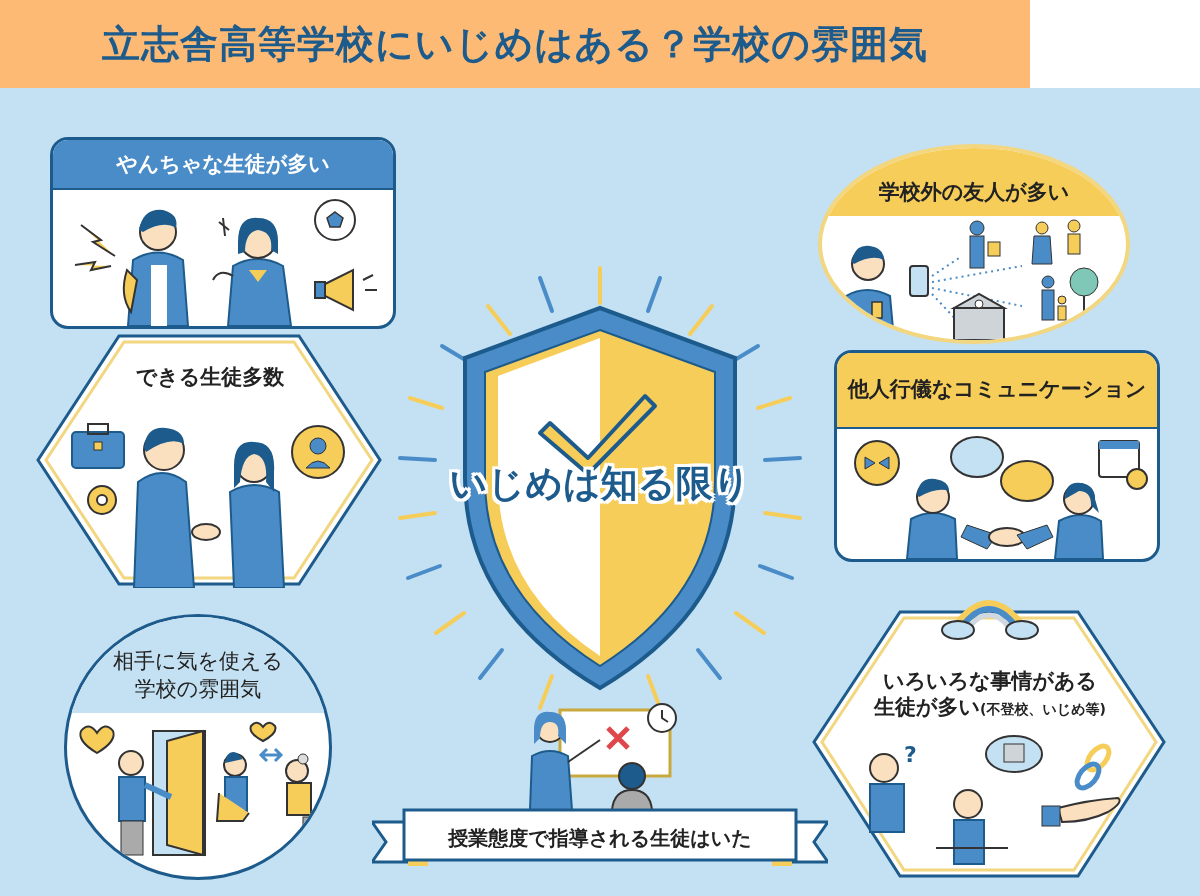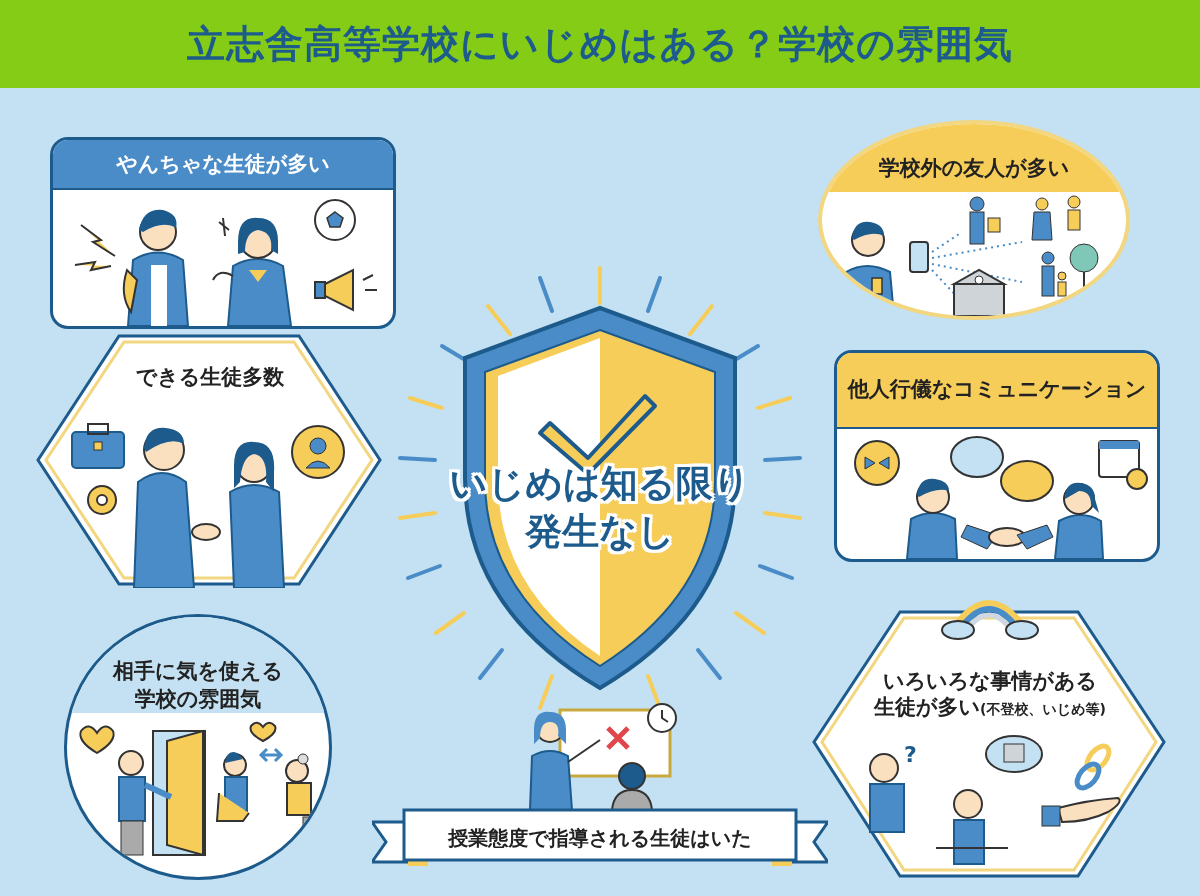--- a/index.html
+++ b/index.html
@@ -3,22 +3,22 @@
 <meta charset="utf-8">
 <style>
   * { box-sizing: border-box; margin: 0; padding: 0; }
   html, body { width: 1200px; height: 896px; overflow: hidden; }
   body {
     font-family: "DejaVu Sans", "Liberation Sans", sans-serif;
     background: #ffffff;
     position: relative;
   }
   .header {
-    position: absolute; left: 0; top: 0; width: 1200px; height: 88px;
-    background: #84cc16;
+    position: absolute; left: 0; top: 0; width: 1030px; height: 88px;
+    background: #fdba74;
     display: flex; align-items: center; justify-content: center;
   }
   .header h1 {
     font-size: 38px; font-weight: bold; color: #1d5b8c; letter-spacing: 1px;
   }
   .canvas {
     position: absolute; left: 0; top: 88px; width: 1200px; height: 808px;
     background: #c3e1f2;
   }
   .abs { position: absolute; }
@@ -43,21 +43,21 @@
     height: 68px; background: #f7cd5a; display: flex; align-items: flex-end; justify-content: center;
     padding-bottom: 10px; font-size: 21px; font-weight: bold; color: #222;
   }
 
   
   .circle {
     border-radius: 50%; background: #fff; border: 3px solid #1d5b8c; overflow: hidden;
   }
   .circle .ch {
     height: 96px; background: #c3e1f2; display: flex; align-items: flex-end; justify-content: center;
-    font-size: 21px; font-weight: bold; color: #222; line-height: 1.3; text-align:center;
+    padding-bottom: 10px; font-size: 21px; font-weight: normal; color: #222; line-height: 1.3; text-align:center;
   }
 
   svg text { font-family: "DejaVu Sans", "Liberation Sans", sans-serif; }
 
   .center-text {
     font-size: 37px; font-weight: bold; color: #1d5b8c; text-align: center; line-height: 1.3;
     text-shadow: -3px -3px 0 #fff, 3px -3px 0 #fff, -3px 3px 0 #fff, 3px 3px 0 #fff,
                  0 -3px 0 #fff, 0 3px 0 #fff, -3px 0 0 #fff, 3px 0 0 #fff;
   }
   .banner-text {
@@ -100,21 +100,20 @@
 
     <g>
       <path d="M220 60 L355 110 L355 230 Q355 360 220 440 Q85 360 85 230 L85 110 Z" fill="#4a8cc7" stroke="#1d5b8c" stroke-width="4"></path>
       <path d="M220 82 L335 124 L335 232 Q335 345 220 418 Q105 345 105 232 L105 124 Z" fill="#f7cd5a" stroke="#1d5b8c" stroke-width="2"></path>
       <path d="M220 90 L118 128 L118 232 Q118 340 220 408 Z" fill="#ffffff"></path>
       <path d="M170 175 L208 210 L265 148 L275 158 L208 226 L160 185 Z" fill="#f7cd5a" stroke="#1d5b8c" stroke-width="4" stroke-linejoin="round"></path>
     </g>
   </svg>
   <div class="abs center-text" style="left:380px;top:372px;width:440px;">
     <div>いじめは知る限り</div>
-    <div>発生なし</div>
   </div>
 
   <div class="abs panel-rect" style="left:50px;top:32px;width:346px;height:192px;margin-top:17px;">
     <div class="ph ph-blue">やんちゃな生徒が多い</div>
     <svg width="340" height="136" viewBox="0 0 340 136">
       <g>
           <path d="M28 35 L48 50 L40 52 L62 66" stroke="#333" stroke-width="2" fill="#f7cd5a"></path>
           <path d="M22 75 L42 72 L38 80 L58 76" stroke="#333" stroke-width="2" fill="#f7cd5a"></path>
         </g>
       <g>
@@ -137,21 +136,21 @@
           <polygon points="282,22 290,28 287,37 277,37 274,28" fill="#4a8cc7" stroke="#333" stroke-width="1.5"></polygon>
         </g>
       <g>
           <path d="M270 95 L300 80 L300 120 L270 105 Z" fill="#f7cd5a" stroke="#333" stroke-width="2"></path>
           <rect x="262" y="92" width="10" height="16" fill="#4a8cc7" stroke="#333" stroke-width="2"></rect>
           <path d="M310 90 L320 85 M312 100 L324 100" stroke="#333" stroke-width="2"></path>
         </g>
     </svg>
   </div>
 
-  <div class="abs ellipse" style="left:818px;top:32px;width:312px;height:200px;">
+  <div class="abs ellipse" style="left:818px;top:56px;width:312px;height:200px;">
     <div class="eh">学校外の友人が多い</div>
     <svg width="304" height="124" viewBox="0 0 304 124">
       <g>
         <path d="M20 124 L24 80 Q45 68 68 80 L72 124 Z" fill="#4a8cc7" stroke="#1d5b8c" stroke-width="2"></path>
         <circle cx="46" cy="48" r="16" fill="#fbe0c0" stroke="#333" stroke-width="2"></circle>
         <path d="M30 46 Q32 28 48 30 Q62 32 62 44 Q50 38 32 48 Z" fill="#1d5b8c"></path>
         <rect x="50" y="86" width="10" height="16" fill="#f7cd5a" stroke="#333" stroke-width="1.5"></rect>
       </g>
       <g>
           <rect x="88" y="50" width="18" height="30" rx="3" fill="#c3e1f2" stroke="#333" stroke-width="2"></rect>

